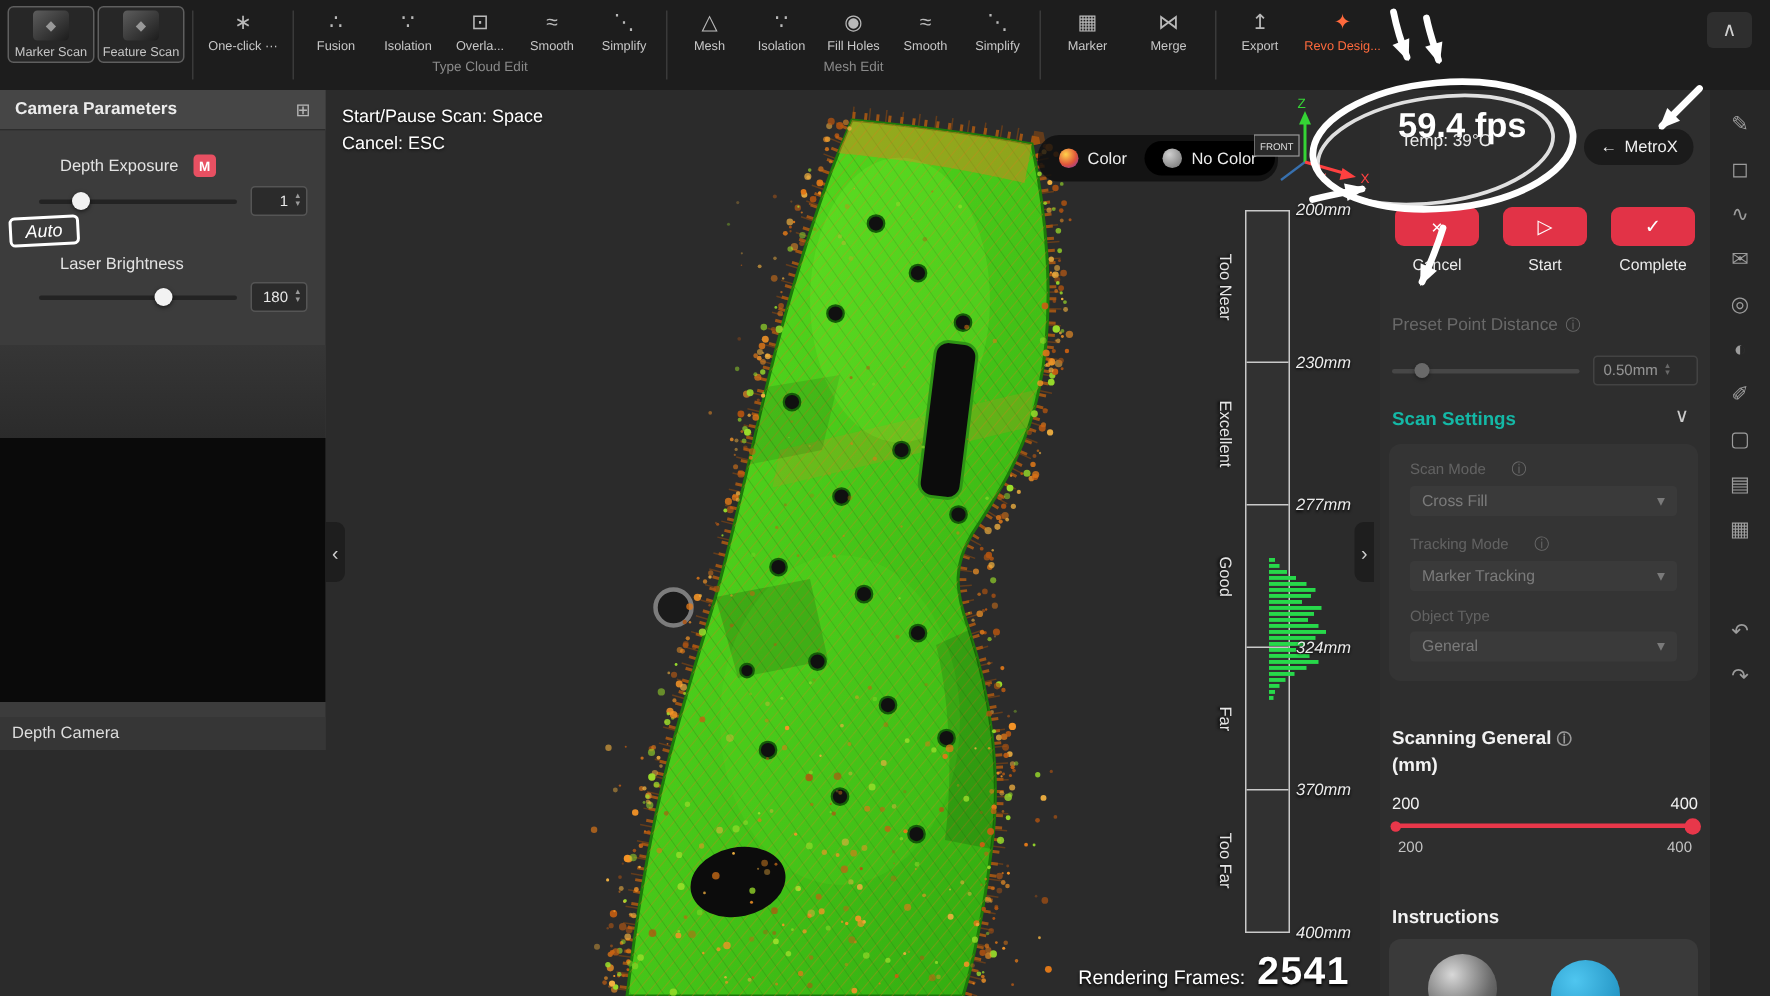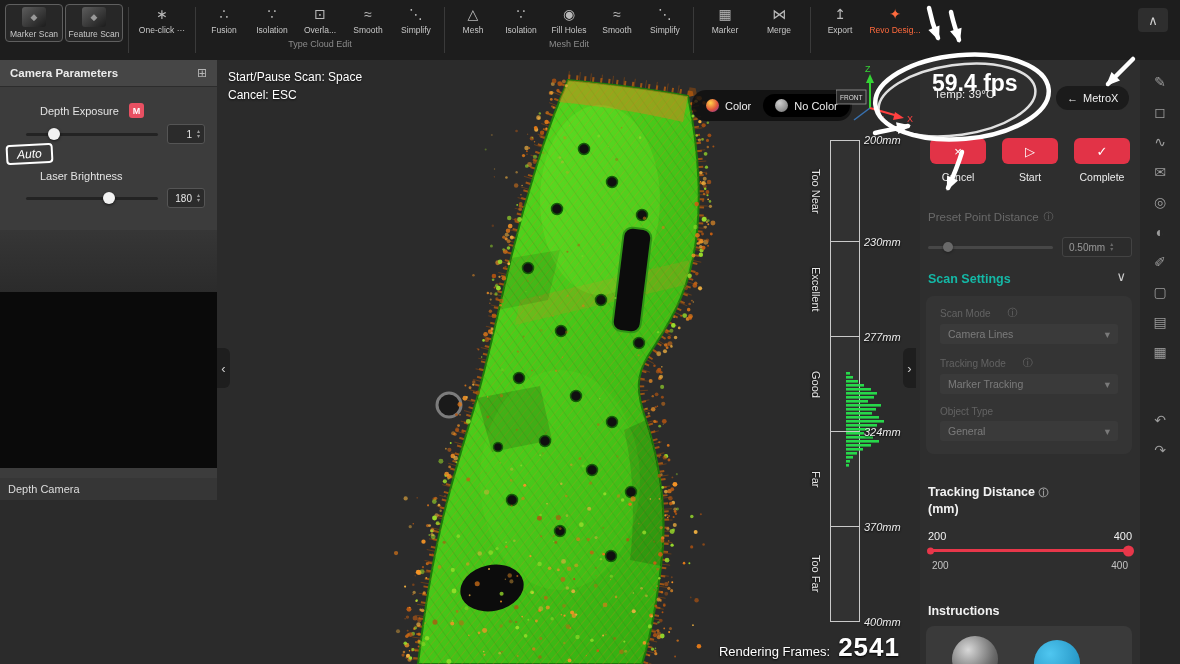--- a/index.html
+++ b/index.html
@@ -1074,42 +1074,42 @@
 
     <div class="ss-title">Scan Settings</div>
     <div class="ss-chev">∨</div>
 
     <div class="ss-card dim">
       <div class="field-lbl">
         <span>Scan Mode</span>
         <span class="info">ⓘ</span>
       </div>
       <div class="select">
-        <span>Camera Lines</span>
+        <span>Cross Fill</span>
         <span>▾</span>
       </div>
       <div class="field-lbl">
         <span>Tracking Mode</span>
         <span class="info">ⓘ</span>
       </div>
       <div class="select">
         <span>Marker Tracking</span>
         <span>▾</span>
       </div>
       <div class="field-lbl">
         <span>Object Type</span>
       </div>
       <div class="select">
         <span>General</span>
         <span>▾</span>
       </div>
     </div>
 
     <div class="sd-title">
-      <span>Tracking Distance</span>
+      <span>Scanning General</span>
       <span class="info">ⓘ</span><br>
       <span>(mm)</span>
     </div>
     <div class="range-top">
       <span>200</span>
       <span>400</span>
     </div>
     <div class="range-track">
       <div class="range-knob-l"></div>
       <div class="range-knob-r"></div>

